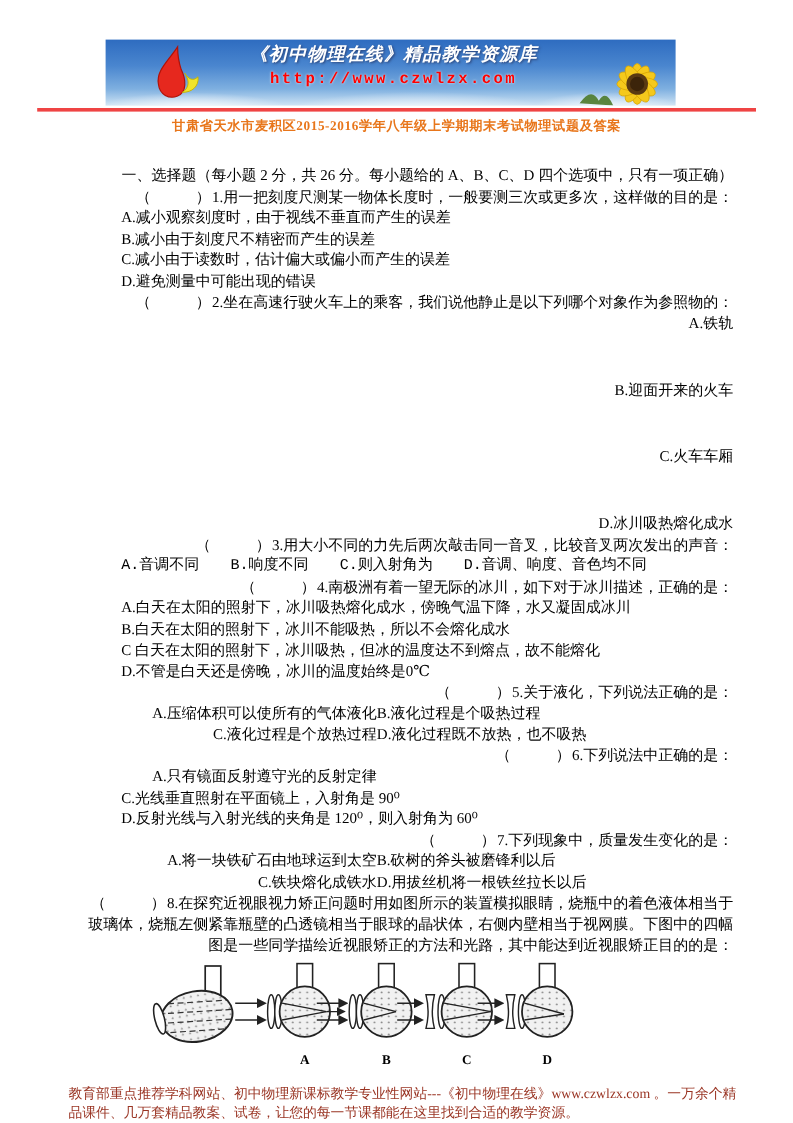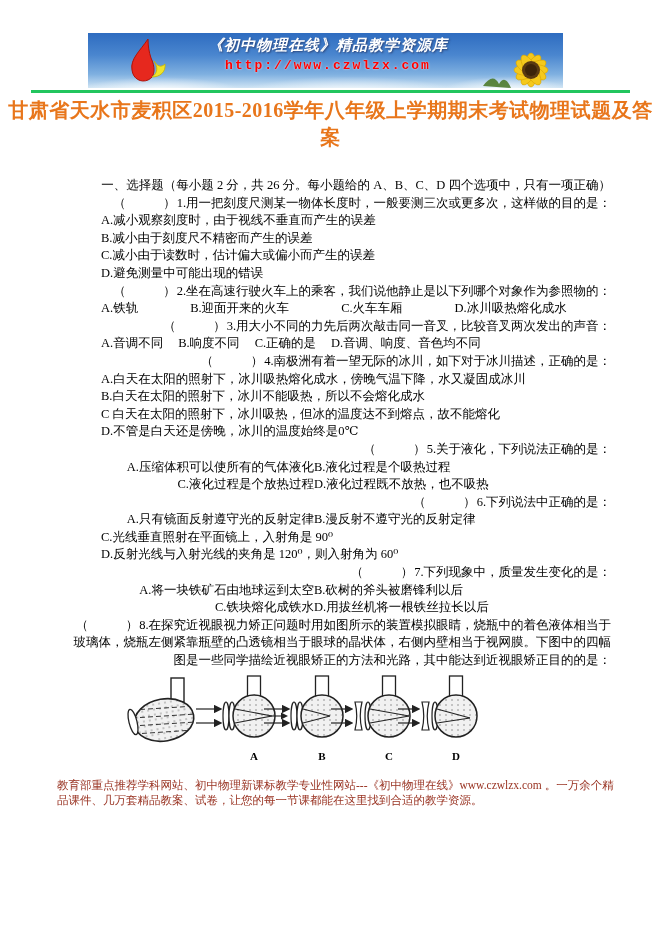--- a/index.html
+++ b/index.html
@@ -5,21 +5,21 @@
   * { box-sizing: border-box; }
   html,body { margin:0; padding:0; }
   body {
     width:661px; height:936px; background:#ffffff;
     font-family:"Liberation Serif","DejaVu Serif",serif;
     color:#000;
   }
   .page { position:relative; width:661px; height:936px; overflow:hidden; }
 
   
-  .header-wrap { margin:33px 31px 0 31px; border-bottom:3px solid #22c55e; padding-bottom:2px; }
+  .header-wrap { margin:33px 31px 0 31px; border-bottom:3px solid #ef4444; padding-bottom:2px; }
   .banner {
     position:relative; margin-left:57px; width:475px; height:55px; overflow:hidden;
     background:
       radial-gradient(ellipse 120px 22px at 15% 108%, rgba(255,255,255,.95), rgba(255,255,255,0) 70%),
       radial-gradient(ellipse 160px 26px at 55% 112%, rgba(255,255,255,.85), rgba(255,255,255,0) 70%),
       radial-gradient(ellipse 90px 20px at 88% 105%, rgba(255,255,255,.8), rgba(255,255,255,0) 70%),
       linear-gradient(180deg,#2e6cc0 0%,#4a86cf 40%,#7fb0e0 75%,#cfe4f4 100%);
   }
   .banner-logo { position:absolute; left:30px; top:4px; }
   .banner-center { position:absolute; left:90px; top:3px; width:300px; text-align:center; }
@@ -31,42 +31,42 @@
   .banner-url {
     margin-top:3px; color:#ff0000; font-weight:bold; font-size:13px; letter-spacing:2px;
     font-family:"Liberation Mono","DejaVu Sans Mono",monospace;
     text-shadow:0 0 2px rgba(255,255,255,.9);
   }
   .banner-sunflower { position:absolute; right:0; bottom:-4px; }
 
   
   .doc-title {
     margin:4px 0 0 0; text-align:center;
-    color:#e8761b; font-size:20px; font-weight:bold; letter-spacing:.5px;
+    color:#e8761b; font-size:11px; font-weight:bold; letter-spacing:.5px;
   }
 
   
   .score-table { border-collapse:collapse; margin:42px 0 0 121px; border:3px solid #000; }
   .score-table th, .score-table td {
     border:1px solid #000; text-align:center; vertical-align:middle;
     font-size:13px; font-weight:bold; padding:0;
   }
   .score-table .r1 { height:36px; }
   .score-table .r2 { height:44px; }
   .score-table .c0 { width:84px; }
   .score-table .cn { width:56px; }
   .score-table .cl { width:58px; }
 
   
   .section { margin:26px 50px 0 72px;text-align:right; }
   .line { margin:0; font-size:12.5px; line-height:17.6px; }
   .lead .bracket { margin-right:1px; }
   .opt { padding-left:29px; display:flex; }
-  .opt.g-lg { gap:52px; }
-  .opt.g-md { gap:15px; }
+  .opt.g-lg { gap:38px;flex-direction:column; }
+  .opt.g-md { gap:26px;font-family:Liberation Mono, monospace; }
   .opt.two span:first-child { width:213px; flex-shrink:0; }
 
   
   .figure { margin:4px 0 0 104px; display:block; }
 
   
   .footer {
     margin:14px 40px 0 57px;
     color:#993322; font-size:11.5px; line-height:15.5px;
   }
@@ -134,21 +134,21 @@
           <span>C.火车车厢</span>
           <span>D.冰川吸热熔化成水</span>
         </p>
     </div>
 
     <div>
       <p class="line lead"><span class="bracket">（　　　）</span><span>3.</span><span>用大小不同的力先后两次敲击同一音叉，比较音叉两次发出的声音：</span></p>
       <p class="line opt g-md">
           <span>A.音调不同</span>
           <span>B.响度不同</span>
-          <span>C.正确的是</span>
+          <span>C.则入射角为</span>
           <span>D.音调、响度、音色均不同</span>
         </p>
     </div>
 
     <div>
       <p class="line lead"><span class="bracket">（　　　）</span><span>4.</span><span>南极洲有着一望无际的冰川，如下对于冰川描述，正确的是：</span></p>
       <p class="line opt">
           <span>A.白天在太阳的照射下，冰川吸热熔化成水，傍晚气温下降，水又凝固成冰川</span>
         </p>
       <p class="line opt">
@@ -171,21 +171,20 @@
       <p class="line opt two">
           <span>C.液化过程是个放热过程</span>
           <span>D.液化过程既不放热，也不吸热</span>
         </p>
     </div>
 
     <div>
       <p class="line lead"><span class="bracket">（　　　）</span><span>6.</span><span>下列说法中正确的是：</span></p>
       <p class="line opt two">
           <span>A.只有镜面反射遵守光的反射定律</span>
-          <span>B.漫反射不遵守光的反射定律</span>
         </p>
       <p class="line opt">
           <span>C.光线垂直照射在平面镜上，入射角是 90⁰</span>
         </p>
       <p class="line opt">
           <span>D.反射光线与入射光线的夹角是 120⁰，则入射角为 60⁰</span>
         </p>
     </div>
 
     <div>

